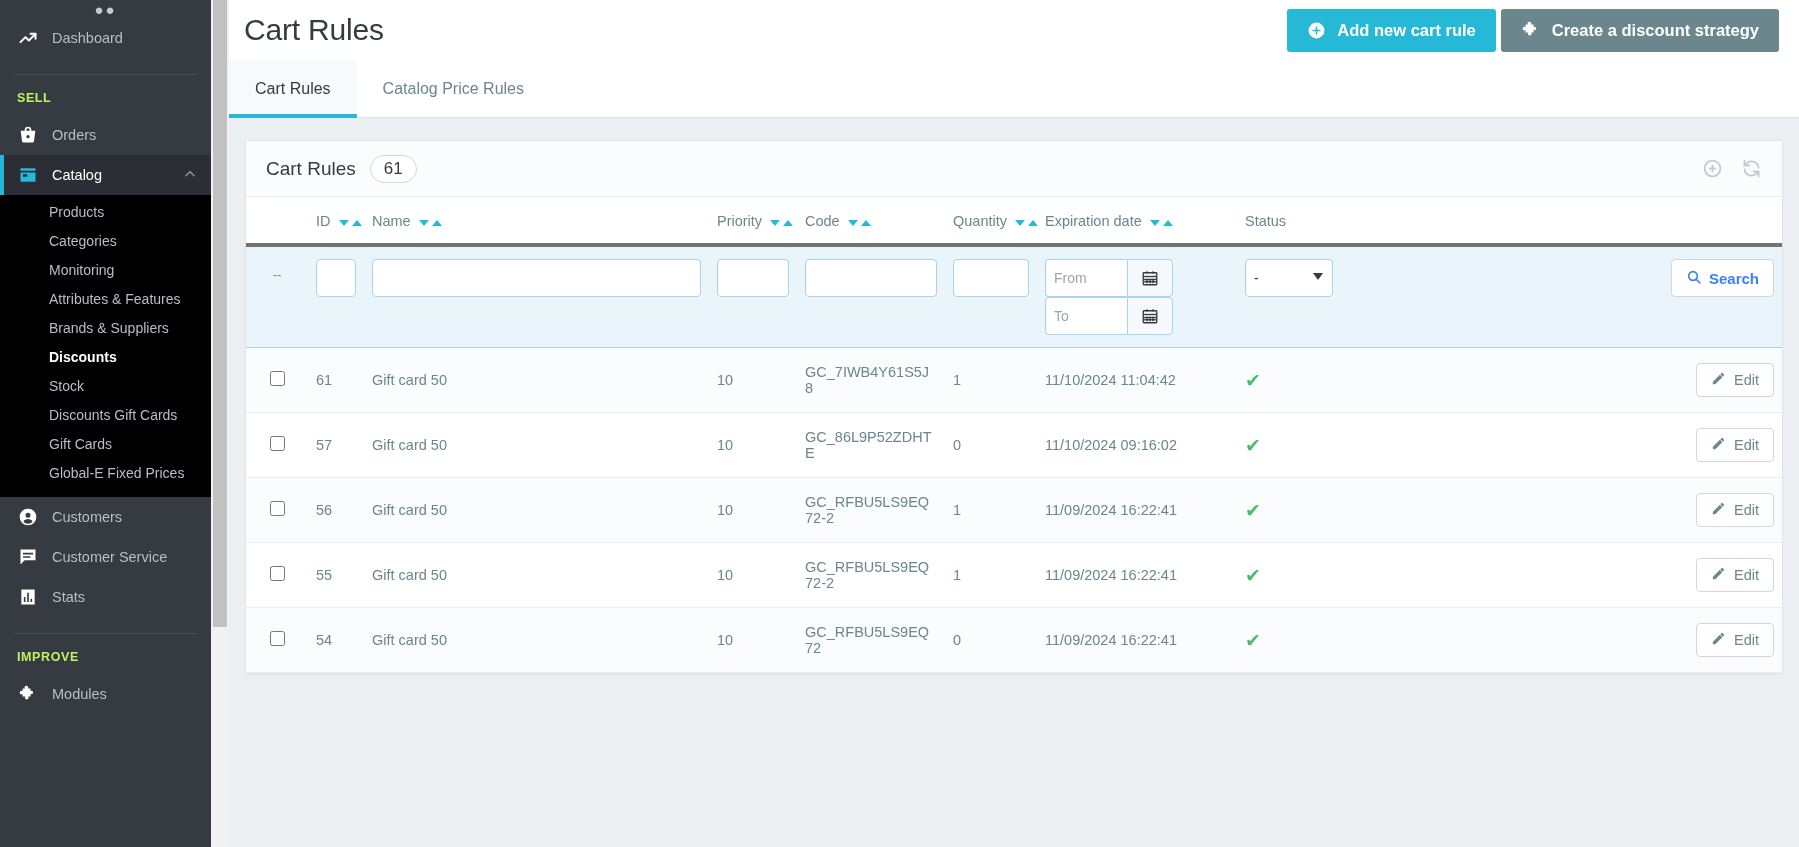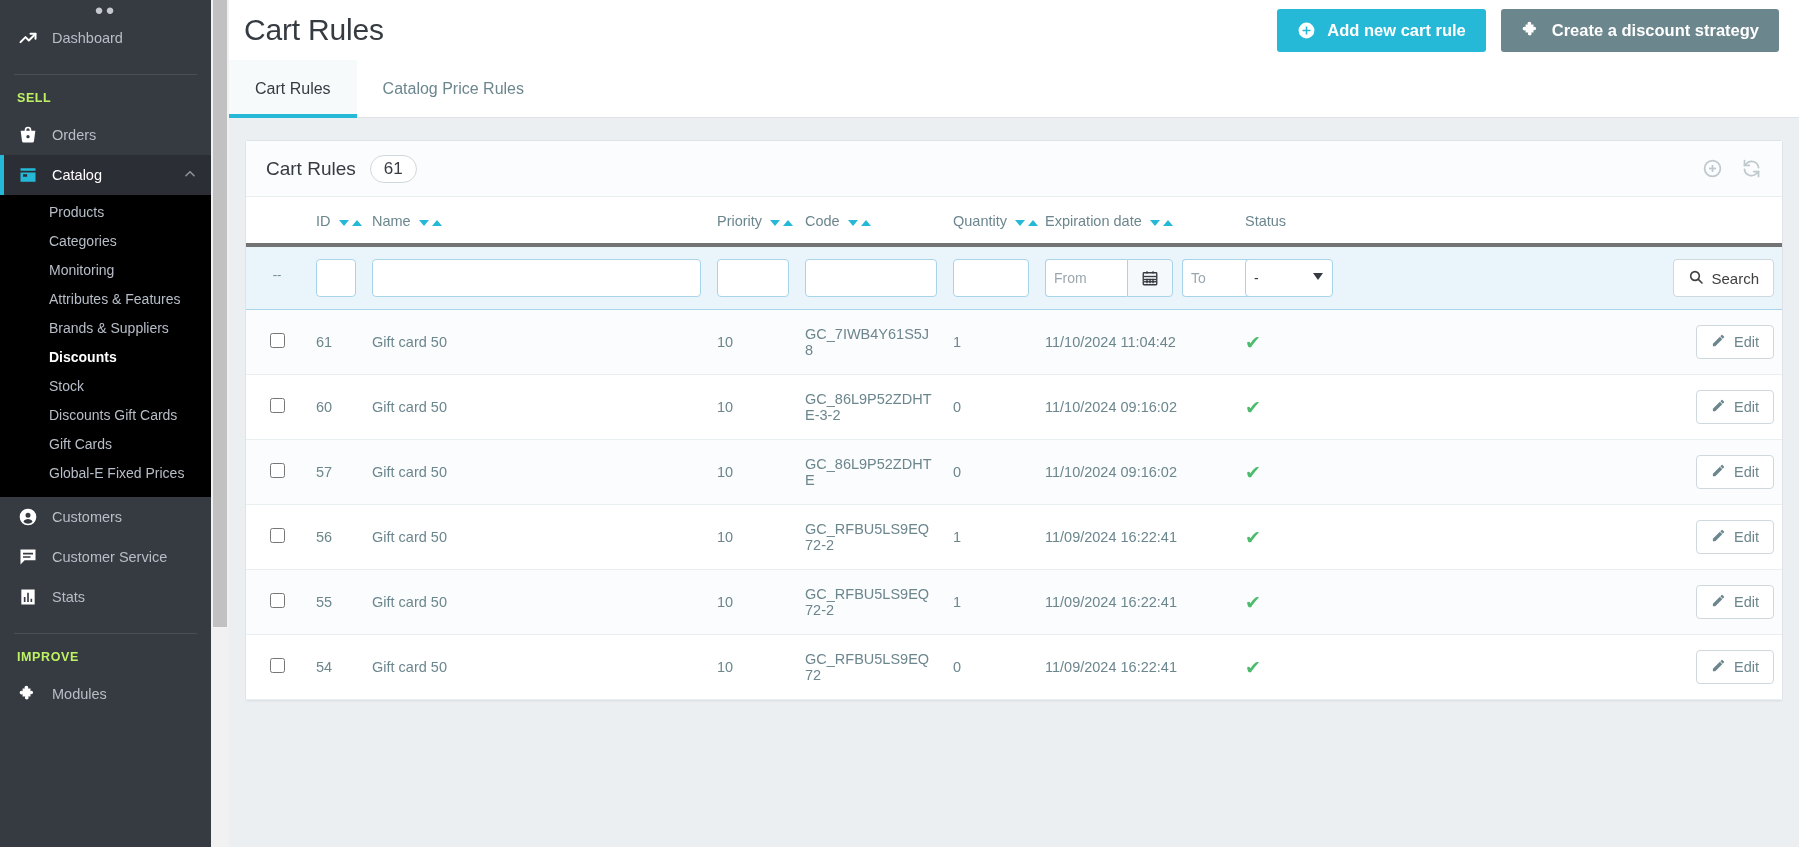--- a/index.html
+++ b/index.html
@@ -76,21 +76,21 @@
     margin-left: 18px; position: relative; overflow: hidden;
   }
   .page-head {
     background: #ffffff; height: 60px;
     display: flex; align-items: center; padding: 0 20px 0 15px;
   }
   .page-title {
     font-size: 30px; font-weight: normal; color: #363a41;
     letter-spacing: -.2px; line-height: 1;
   }
-  .head-actions { margin-left: auto; display: flex; gap: 15px; align-items: flex-end; }
+  .head-actions { margin-left: auto; display: flex; gap: 5px; align-items: flex-end; }
   .btn {
     border: none; border-radius: 3px; cursor: pointer;
     font-size: 16.5px; font-weight: bold; color: #ffffff;
     display: inline-flex; align-items: center; gap: 11px;
     padding: 0 20px; height: 43px; font-family: "Liberation Sans", sans-serif;
   }
   .btn-primary { background: #25b9d7; }
   .btn-secondary { background: #6c868e; }
   .btn .bico { display: inline-flex; align-items: center; }
 
@@ -147,21 +147,21 @@
     border-top: 1px solid #a8d4ea; border-bottom: 1px solid #a8d4ea;
   }
   .ffield {
     border: 1px solid #a8d4ea; border-radius: 4px; background: #ffffff;
     height: 38px; font-size: 14px; color: #363a41; padding: 0 8px;
     font-family: "Liberation Sans", sans-serif; width: 100%;
     outline: none;
   }
   .ffield::placeholder { color: #9aa7ae; }
   .dash-cell { color: #6c868e; font-size: 13px; padding-top: 20px !important; }
-  .date-group { display: flex; gap: 9px; }
+  .date-group { display: flex; flex-direction: column; }
   .date-row { display: flex; }
   .date-row input {
     border: 1px solid #a8d4ea; border-right: none;
     border-radius: 4px 0 0 4px; background: #ffffff; height: 38px;
     font-size: 14px; padding: 0 8px; width: 82px; outline: none;
     font-family: "Liberation Sans", sans-serif; color: #363a41;
   }
   .date-row input::placeholder { color: #9aa7ae; }
   .cal-btn {
     border: 1px solid #a8d4ea; border-radius: 0 4px 4px 0;
@@ -177,22 +177,22 @@
   }
   .select-wrap { position: relative; display: inline-block; }
   .select-wrap .chevd {
     position: absolute; right: 10px; top: 14px; pointer-events: none;
     width: 0; height: 0; border-left: 5px solid transparent;
     border-right: 5px solid transparent; border-top: 7px solid #363a41;
   }
   .search-btn {
     border: 1px solid #cfd8dc; border-radius: 4px; background: #ffffff;
     height: 38px; display: inline-flex; align-items: center; gap: 7px;
-    padding: 0 14px; font-size: 15px; color: #404040; cursor: pointer;
-    white-space: nowrap; font-family: "Liberation Sans", sans-serif;
+    padding: 0 14px; font-size: 15px; color: #3b82f6; cursor: pointer;
+    white-space: nowrap; font-family: "Liberation Sans", sans-serif; font-weight: bold;
   }
 
   tbody tr.data-row td {
     padding: 15px 8px; font-size: 14.5px; color: #6c868e;
     border-bottom: 1px solid #e9eef1; vertical-align: middle;
     word-break: break-word;
   }
   tbody tr.data-row:nth-child(odd) { background: #fbfcfd; }
   tbody tr.data-row:nth-child(even) { background: #ffffff; }
   input[type=checkbox].rowcb {
@@ -512,36 +512,20 @@
 
           <tbody id="rows-body">
               <tr class="data-row">
                 <td class="cell-center"><input type="checkbox" class="rowcb" style=""></td>
                 <td>61</td>
                 <td>Gift card 50</td>
                 <td>10</td>
                 <td>GC_7IWB4Y61S5J8</td>
                 <td>1</td>
                 <td>11/10/2024 11:04:42</td>
-                <td><span class="check-ok">✔</span></td>
-                <td class="cell-right"><button class="edit-btn">
-                    <span><svg width="15" height="15" viewBox="0 0 24 24" fill="currentColor">
-                        <path d="M3 17.2V21h3.8L18 9.8 14.2 6 3 17.2zM20.7 7.1a1 1 0 0 0 0-1.4l-2.4-2.4a1 1 0 0 0-1.4 0L15 5.2 18.8 9l1.9-1.9z"></path>
-                      </svg></span>
-                    <span>Edit</span>
-                  </button></td>
-              </tr>
-              <tr class="data-row">
-                <td class="cell-center"><input type="checkbox" class="rowcb" style=""></td>
-                <td>60</td>
-                <td>Gift card 50</td>
-                <td>10</td>
-                <td>GC_86L9P52ZDHTE-3-2</td>
-                <td>0</td>
-                <td>11/10/2024 09:16:02</td>
                 <td><span class="check-ok">✔</span></td>
                 <td class="cell-right"><button class="edit-btn">
                     <span><svg width="15" height="15" viewBox="0 0 24 24" fill="currentColor">
                         <path d="M3 17.2V21h3.8L18 9.8 14.2 6 3 17.2zM20.7 7.1a1 1 0 0 0 0-1.4l-2.4-2.4a1 1 0 0 0-1.4 0L15 5.2 18.8 9l1.9-1.9z"></path>
                       </svg></span>
                     <span>Edit</span>
                   </button></td>
               </tr>
               <tr class="data-row">
                 <td class="cell-center"><input type="checkbox" class="rowcb" style=""></td>

